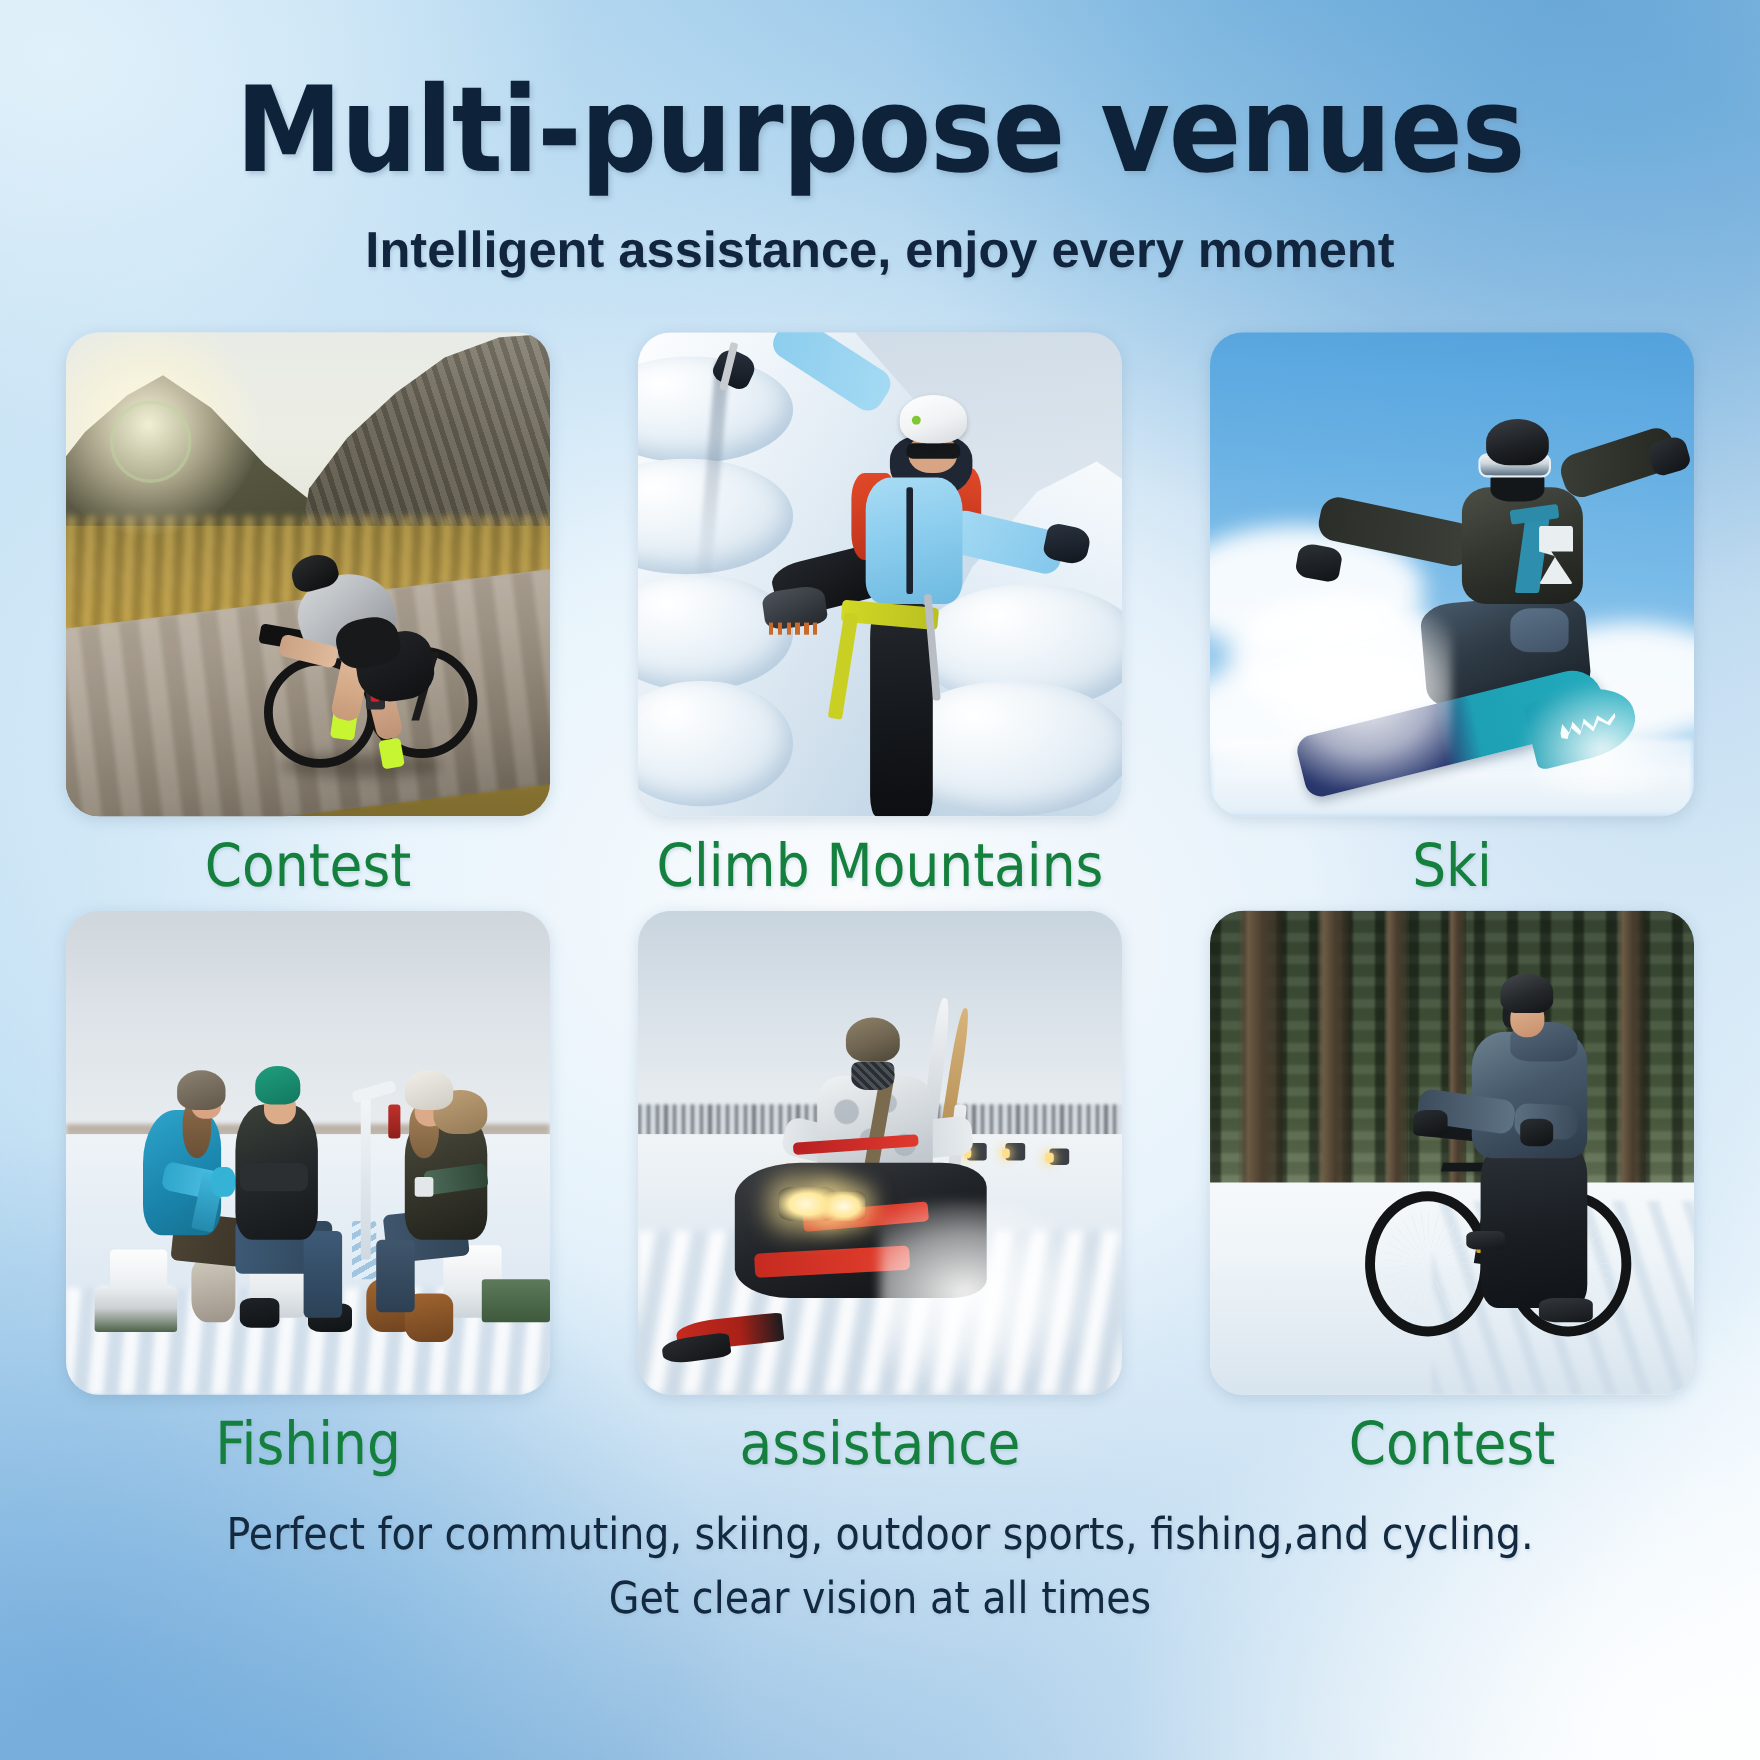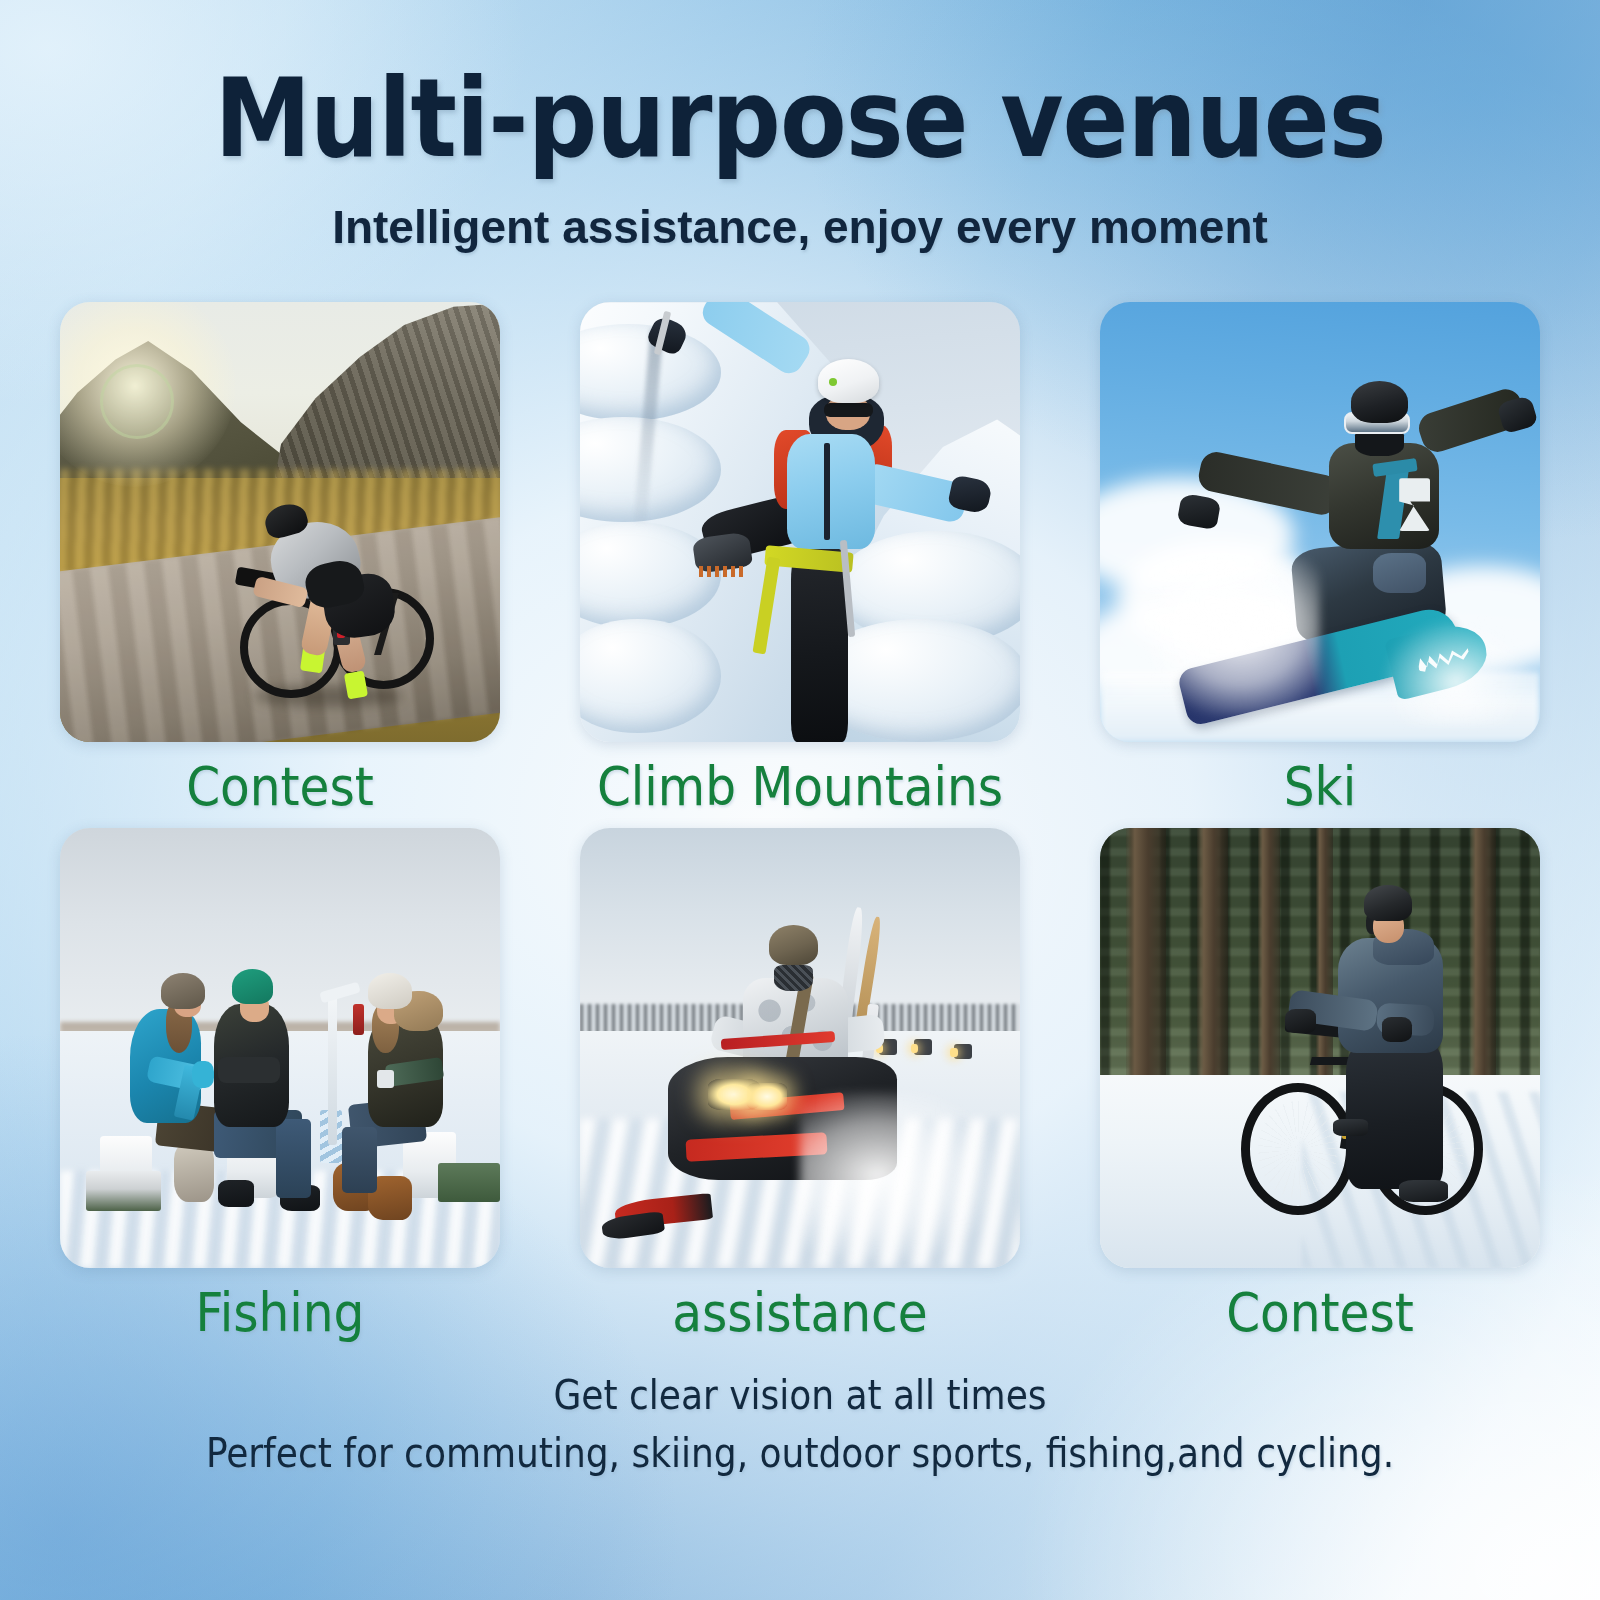--- a/index.html
+++ b/index.html
@@ -788,17 +788,17 @@
           <div class="s6-face"></div>
           <div class="s6-helmet"></div>
         </div>
       </div>
       <div class="caption">Contest</div>
     </div>
 
   </div>
 
   <div class="footer">
+    <div>Perfect for commuting, skiing, outdoor sports, fishing,and cycling.</div>
     <div>Get clear vision at all times</div>
-    <div>Perfect for commuting, skiing, outdoor sports, fishing,and cycling.</div>
   </div>
 
 </div>
 
 </body></html>

